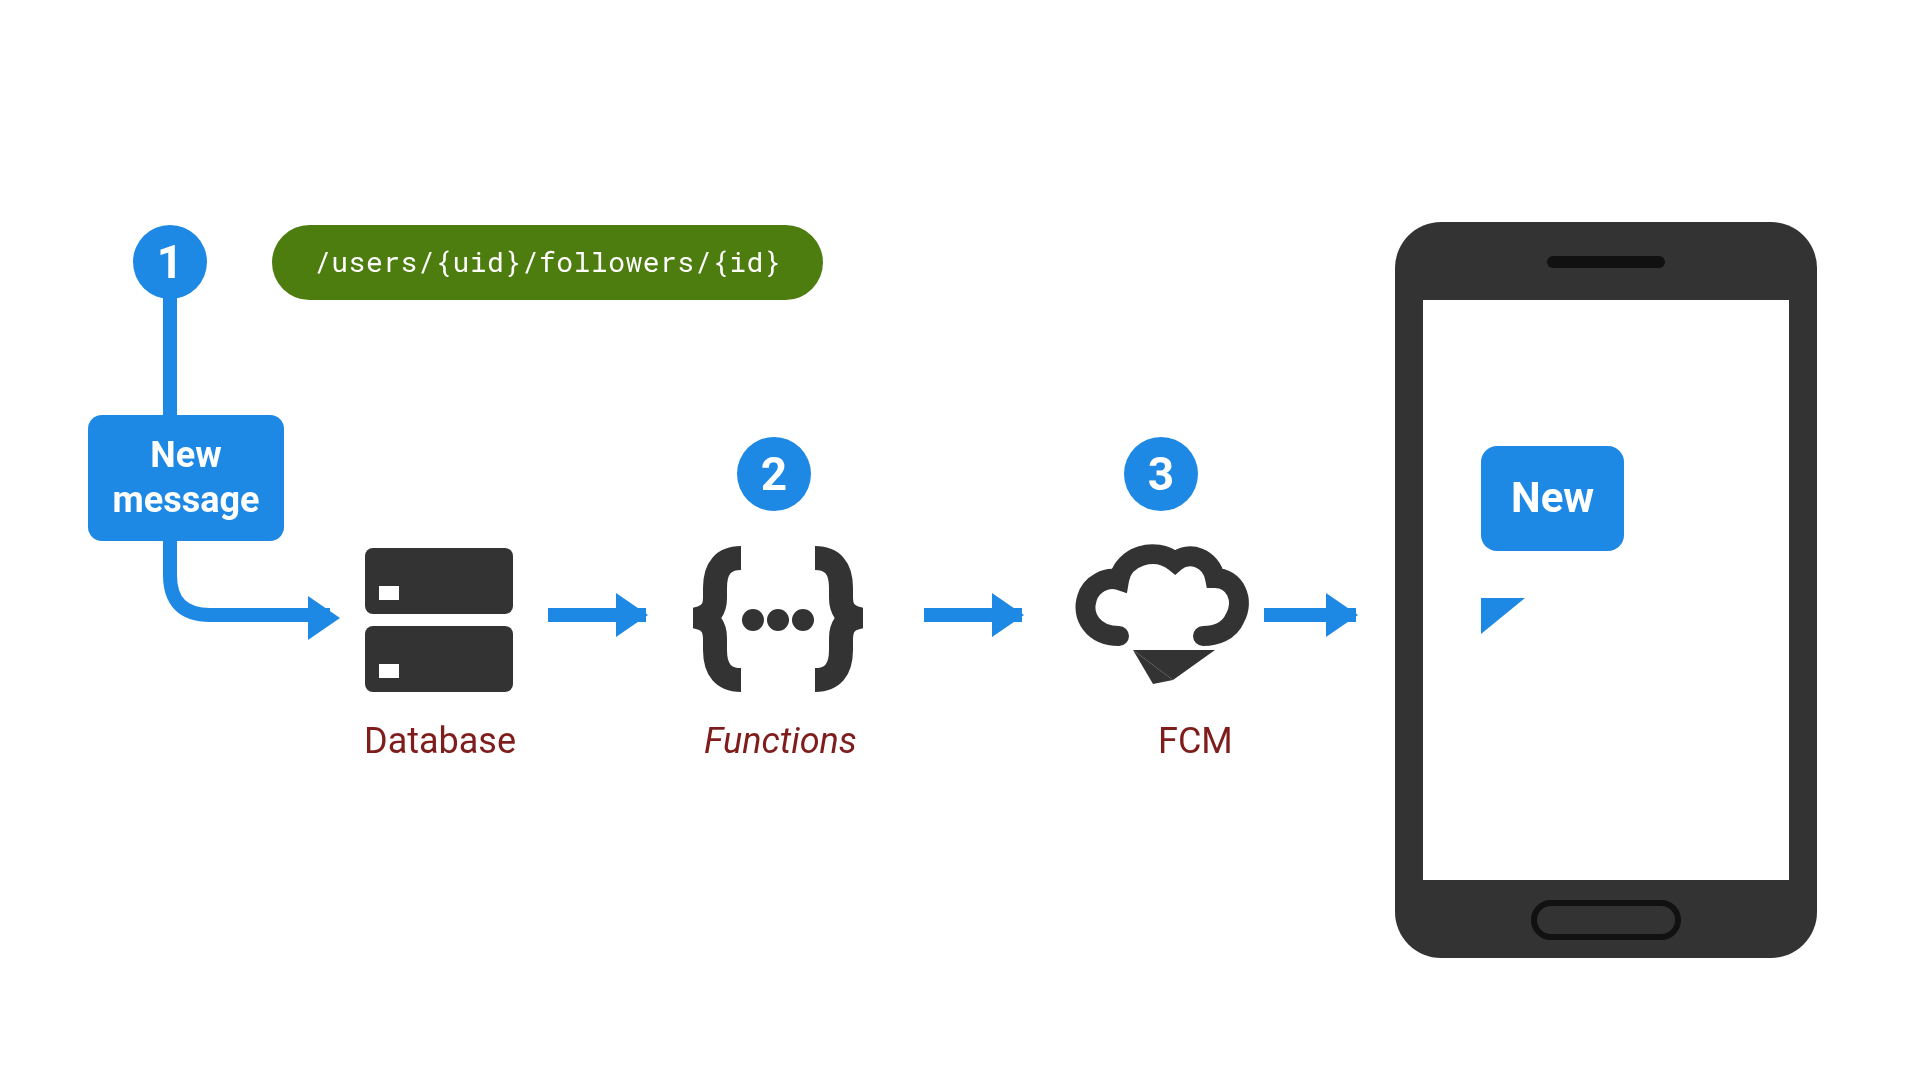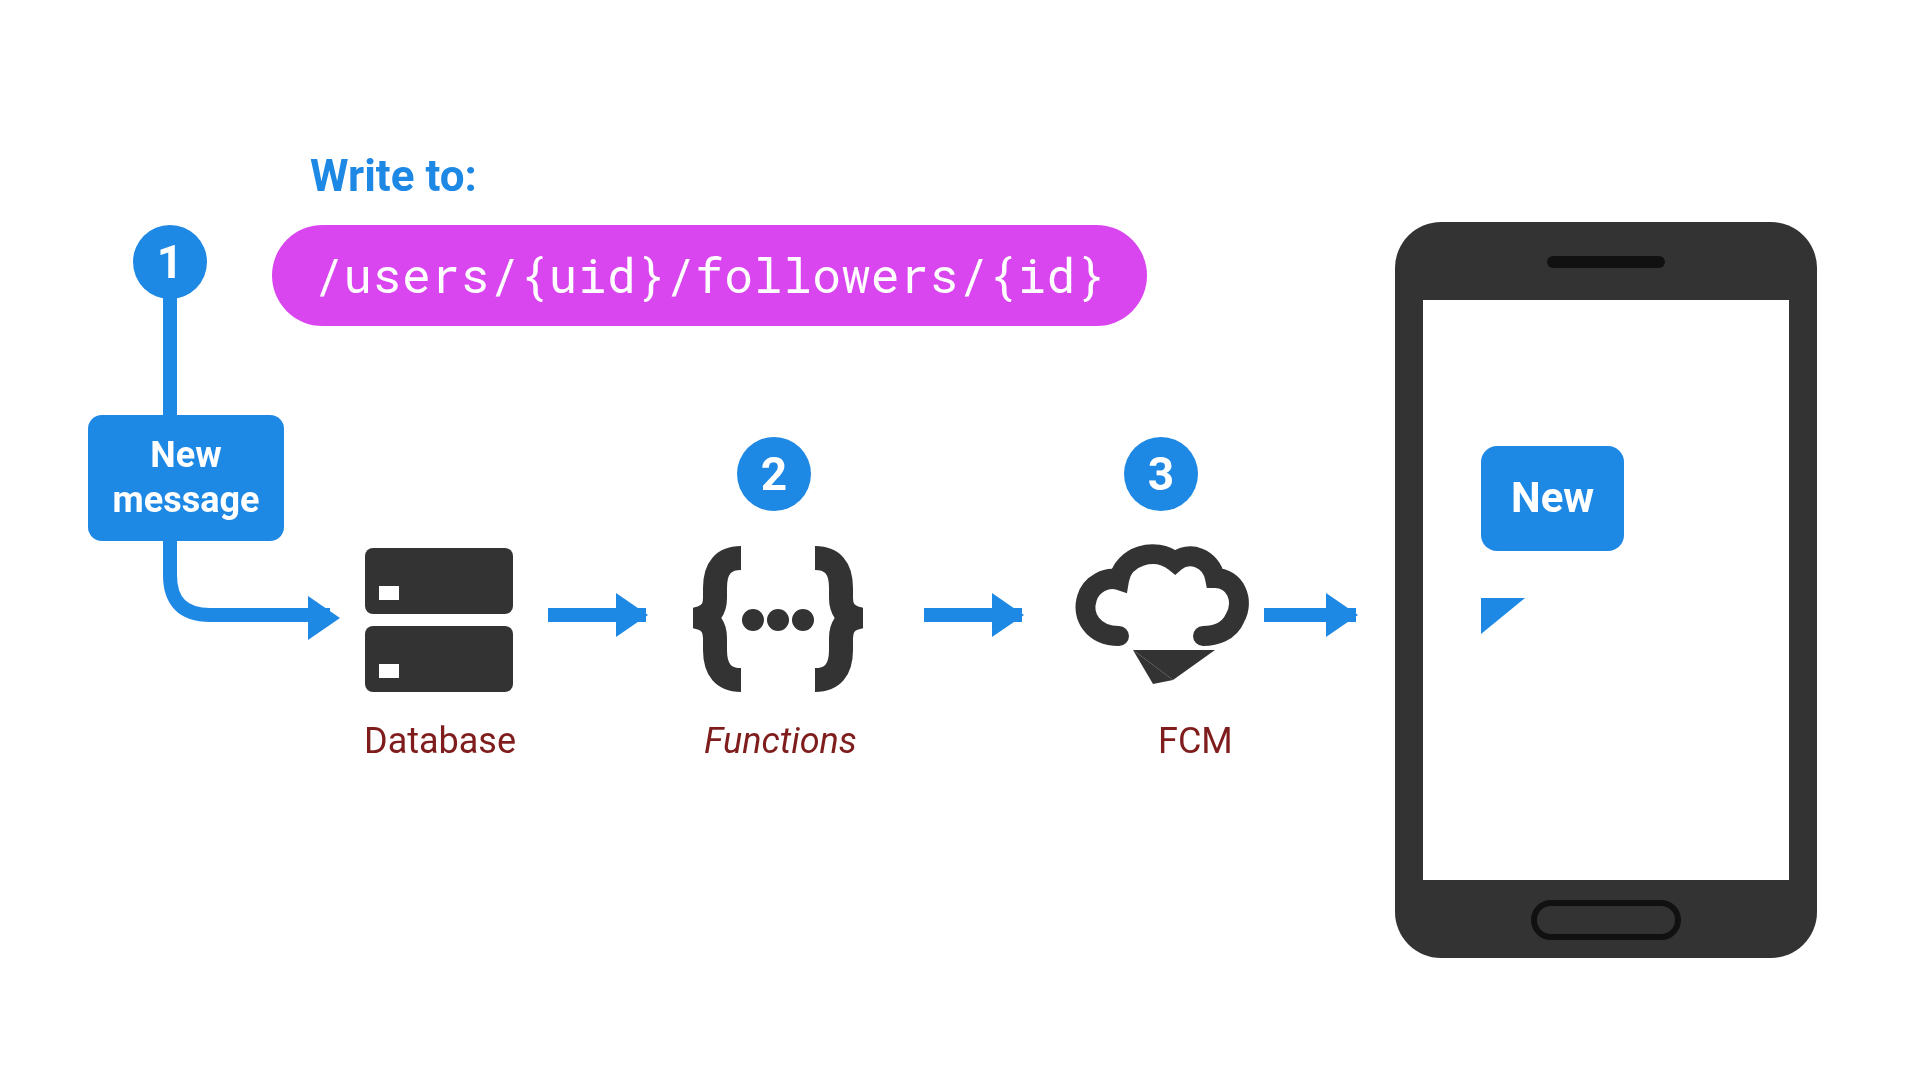--- a/index.html
+++ b/index.html
@@ -20,24 +20,24 @@
     left: 310px;
     top: 150px;
     color: #1e88e5;
     font-weight: 700;
     font-size: 44px;
   }
   .path-pill {
     position: absolute;
     left: 272px;
     top: 225px;
-    background: #d946ef;
+    background: #4d7c0f;
     color: #fff;
     font-family: 'Roboto Mono', 'Courier New', monospace;
-    font-size: 48px;
+    font-size: 28px;
     padding: 18px 42px 20px 42px;
     border-radius: 999px;
     letter-spacing: 0.5px;
   }
   .step-badge {
     position: absolute;
     width: 74px;
     height: 74px;
     border-radius: 50%;
     background: #1e88e5;
@@ -206,21 +206,20 @@
     width: 14px;
     height: 120px;
     background: #1e88e5;
   }
 </style>
 </head>
 <body>
 
 <div class="canvas">
 
-  <div class="write-label">Write to:</div>
   <div class="path-pill">/users/{uid}/followers/{id}</div>
 
   <div class="step-badge step1">1</div>
   <div class="step-badge step2">2</div>
   <div class="step-badge step3">3</div>
 
   <div class="vline-1"></div>
 
   <div class="new-follower">
     <span>New</span><br>

